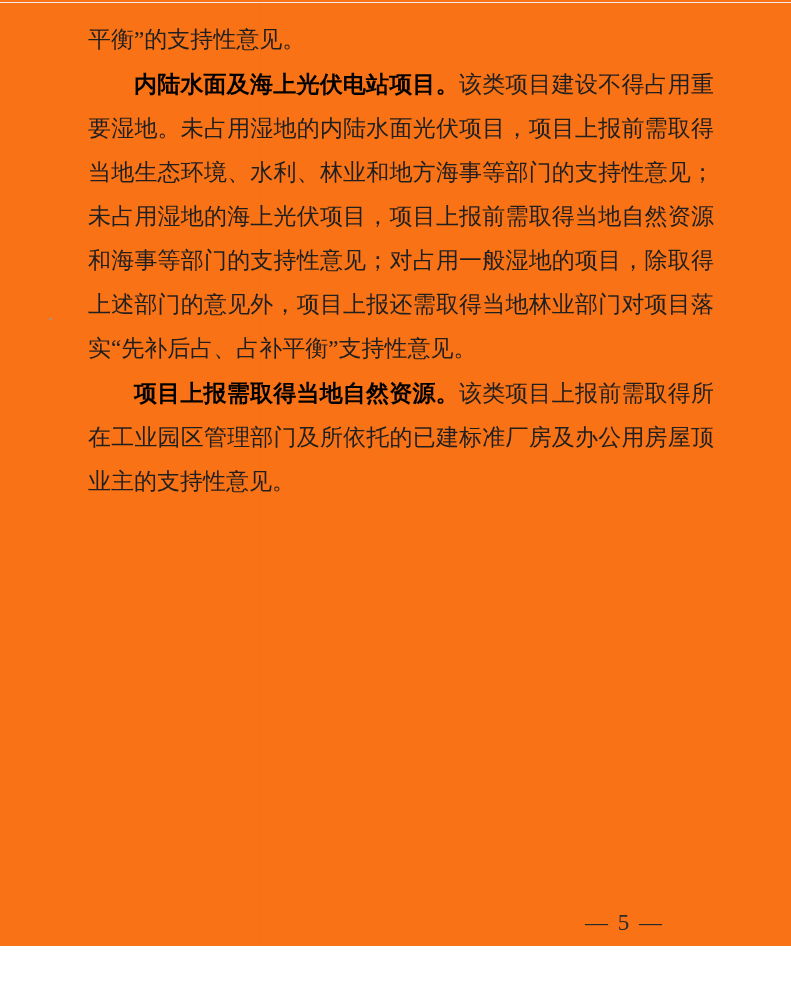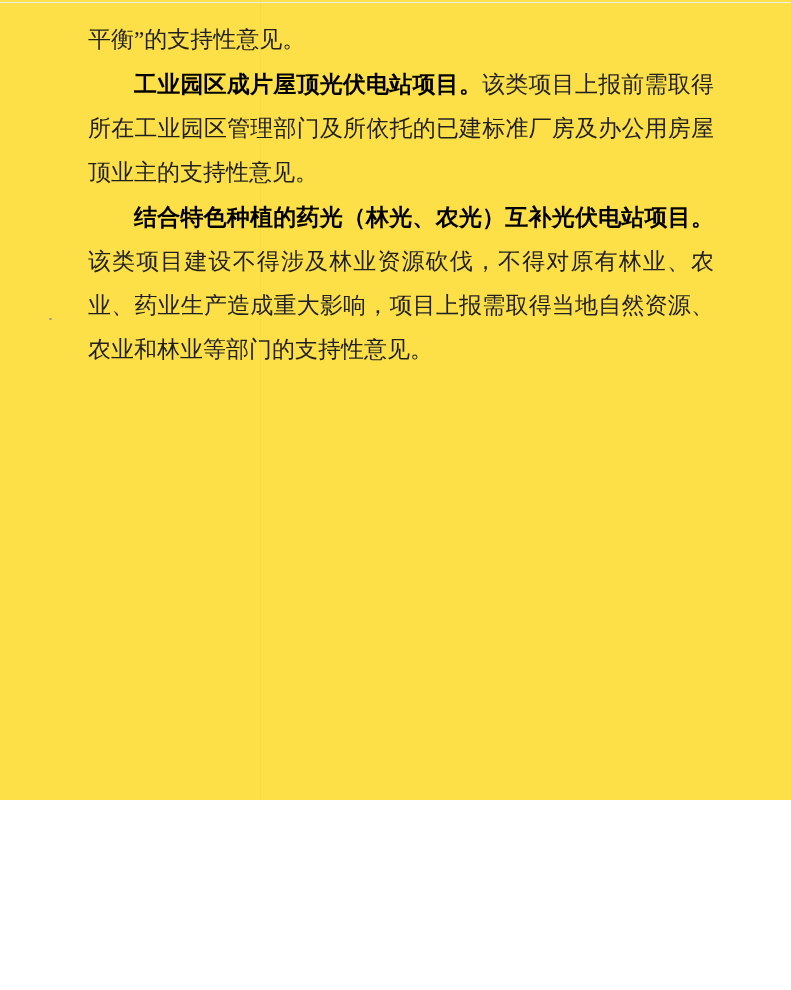--- a/index.html
+++ b/index.html
@@ -3,22 +3,22 @@
 <meta charset="utf-8">
 <style>
   html, body {
     margin: 0;
     padding: 0;
     background: #ffffff;
   }
   .page {
     position: relative;
     width: 791px;
-    height: 800px;
-    background: #fde047;
+    height: 946px;
+    background: #f97316;
     overflow: hidden;
     font-family: "Liberation Serif", "DejaVu Serif", serif;
   }
   
   .scan-top-line {
     position: absolute;
     top: 2px; left: 0;
     width: 100%; height: 1px;
     background: #ededed;
   }
@@ -91,25 +91,25 @@
 
 <div class="page">
 
   <div class="scan-top-line"></div>
   <div class="scan-fold-line"></div>
   <div class="scan-speck"></div>
 
   <main class="text-block">
   <p class="para no-indent"><b class="lead"></b><span class="body-text">平衡”的支持性意见。</span></p>
 
+  <p class="para"><b class="lead">内陆水面及海上光伏电站项目。</b><span class="body-text">该类项目建设不得占用重要湿地。未占用湿地的内陆水面光伏项目，项目上报前需取得当地生态环境、水利、林业和地方海事等部门的支持性意见；未占用湿地的海上光伏项目，项目上报前需取得当地自然资源和海事等部门的支持性意见；对占用一般湿地的项目，除取得上述部门的意见外，项目上报还需取得当地林业部门对项目落实“先补后占、占补平衡”支持性意见。</span></p>
 
-  <p class="para"><b class="lead">工业园区成片屋顶光伏电站项目。</b><span class="body-text">该类项目上报前需取得所在工业园区管理部门及所依托的已建标准厂房及办公用房屋顶业主的支持性意见。</span></p>
+  <p class="para"><b class="lead">项目上报需取得当地自然资源。</b><span class="body-text">该类项目上报前需取得所在工业园区管理部门及所依托的已建标准厂房及办公用房屋顶业主的支持性意见。</span></p>
 
 
-  <p class="para"><b class="lead">结合特色种植的药光（林光、农光）互补光伏电站项目。</b><span class="body-text">该类项目建设不得涉及林业资源砍伐，不得对原有林业、农业、药业生产造成重大影响，项目上报需取得当地自然资源、农业和林业等部门的支持性意见。</span></p>
 </main>
 
   <footer class="footer">
     <span>— 5 —</span>
   </footer>
 
   <div class="scan-bottom-dashes">
     <div class="dash-row"></div>
     <div class="dash-row"></div>
   </div>

